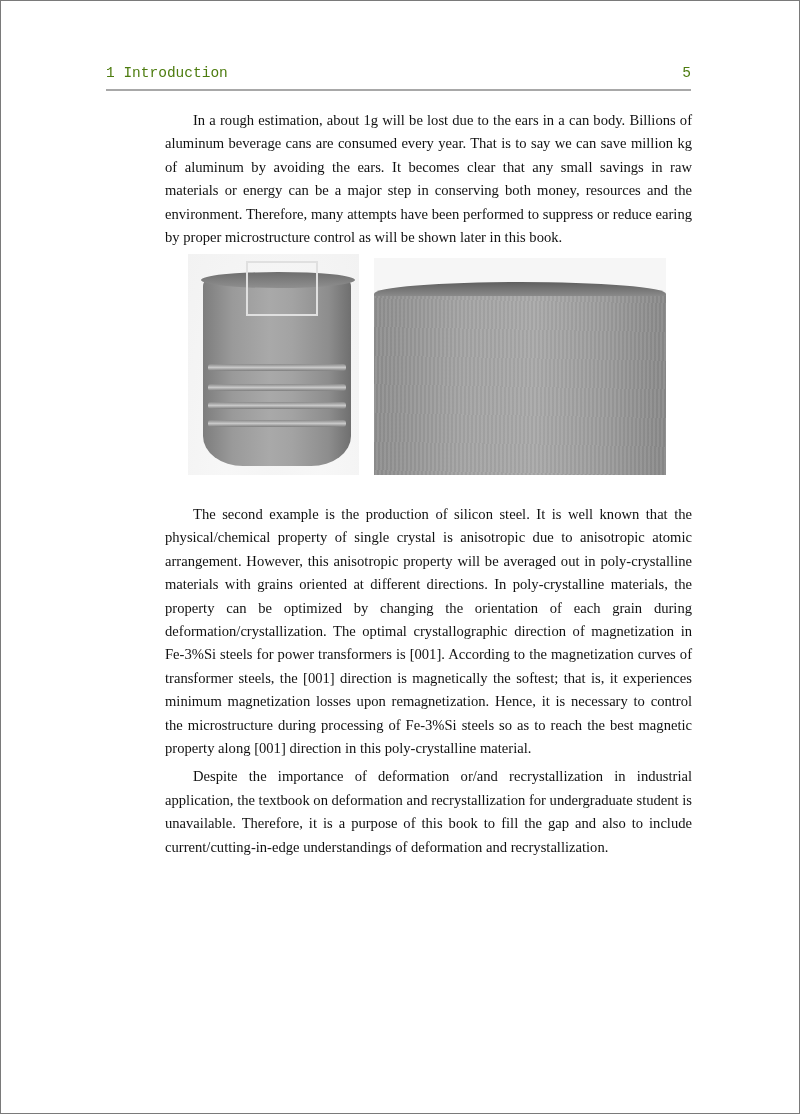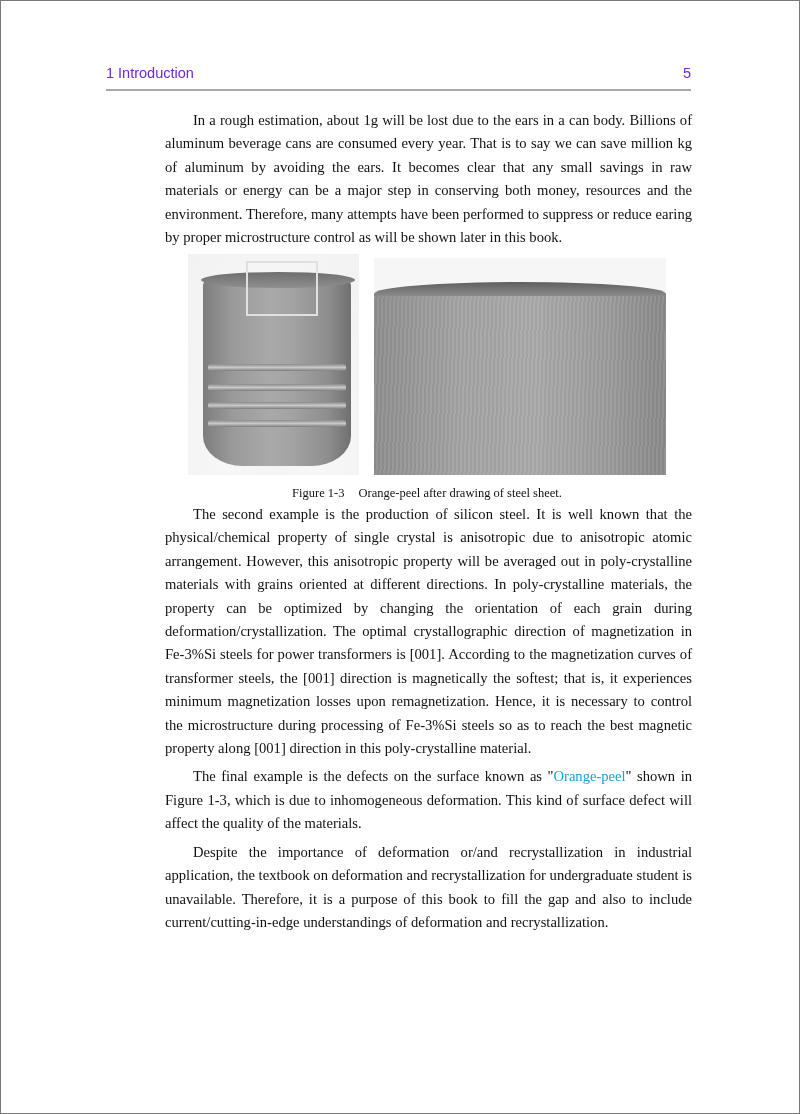--- a/index.html
+++ b/index.html
@@ -3,21 +3,21 @@
 <meta charset="utf-8">
 <style>
   html, body { margin: 0; padding: 0; background: #ffffff; }
   body { width: 800px; height: 1114px; position: relative; overflow: hidden; }
   .page {
     position: absolute; left: 0; top: 0; width: 798px; height: 1112px;
     border: 1px solid #7a7a7a; background: #fff;
   }
   .running-head {
     position: absolute; left: 105px; top: 64px; width: 585px; height: 22px;
-    font-family: Liberation Sans, sans-serif; font-size: 14.5px; color: #6d28d9;
+    font-family: Liberation Mono, monospace; font-size: 14.5px; color: #4d7c0f;
   }
   .running-head .chap { position: absolute; left: 0; top: 0; }
   .running-head .pno { position: absolute; right: 0; top: 0; }
   .head-rule {
     position: absolute; left: 105px; top: 88px; width: 585px; height: 2px; background: #a8a8a8;
   }
   .body {
     position: absolute; left: 159px; width: 537px;
     font-family: "Liberation Serif", serif; font-size: 14.6px; line-height: 23.4px;
     color: #111; text-align: justify;
@@ -95,23 +95,19 @@
       <div class="ring" style="top:148px"></div>
       <div class="ring" style="top:166px"></div>
       <div class="select-box"></div>
     </div>
     <div class="img-right">
       <div class="zoomed"></div>
       <div class="zoomed-rim"></div>
     </div>
   </div>
 
-  <div class="caption">
-    <span class="num">Figure 1-3</span><span>Orange-peel after drawing of steel sheet.</span>
-  </div>
 
   <div class="body p2">
     <p>The second example is the production of silicon steel. It is well known that the physical/chemical property of single crystal is anisotropic due to anisotropic atomic arrangement. However, this anisotropic property will be averaged out in poly-crystalline materials with grains oriented at different directions. In poly-crystalline materials, the property can be optimized by changing the orientation of each grain during deformation/crystallization. The optimal crystallographic direction of magnetization in Fe-3%Si steels for power transformers is [001]. According to the magnetization curves of transformer steels, the [001] direction is magnetically the softest; that is, it experiences minimum magnetization losses upon remagnetization. Hence, it is necessary to control the microstructure during processing of Fe-3%Si steels so as to reach the best magnetic property along [001] direction in this poly-crystalline material.</p>
-    <p><span>The final example is the defects on the surface known as "</span><span class="link">Orange-peel</span><span>" shown in Figure 1-3, which is due to inhomogeneous deformation. This kind of surface defect will affect the quality of the materials.</span></p>
     <p>Despite the importance of deformation or/and recrystallization in industrial application, the textbook on deformation and recrystallization for undergraduate student is unavailable. Therefore, it is a purpose of this book to fill the gap and also to include current/cutting-in-edge understandings of deformation and recrystallization.</p>
   </div>
 
 </div>
 
 </body></html>

